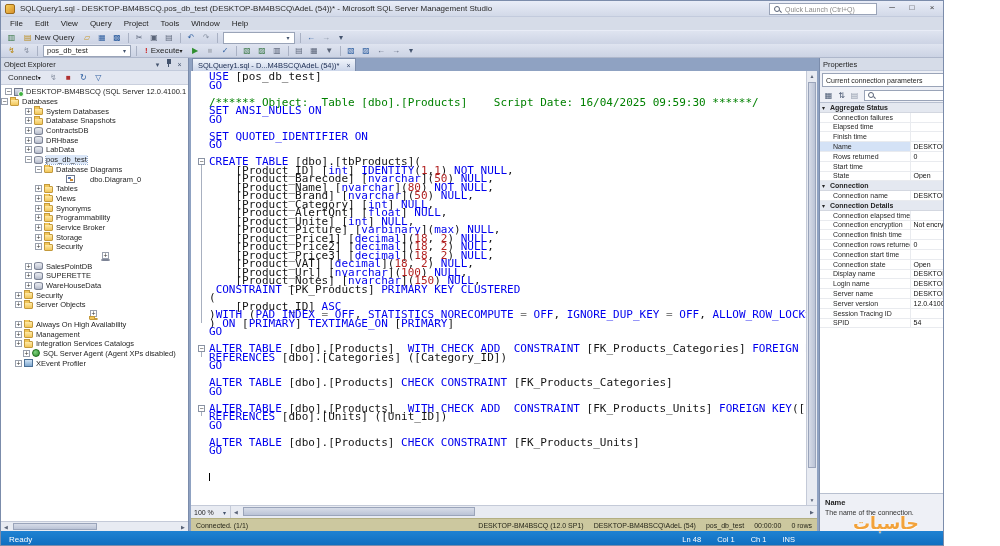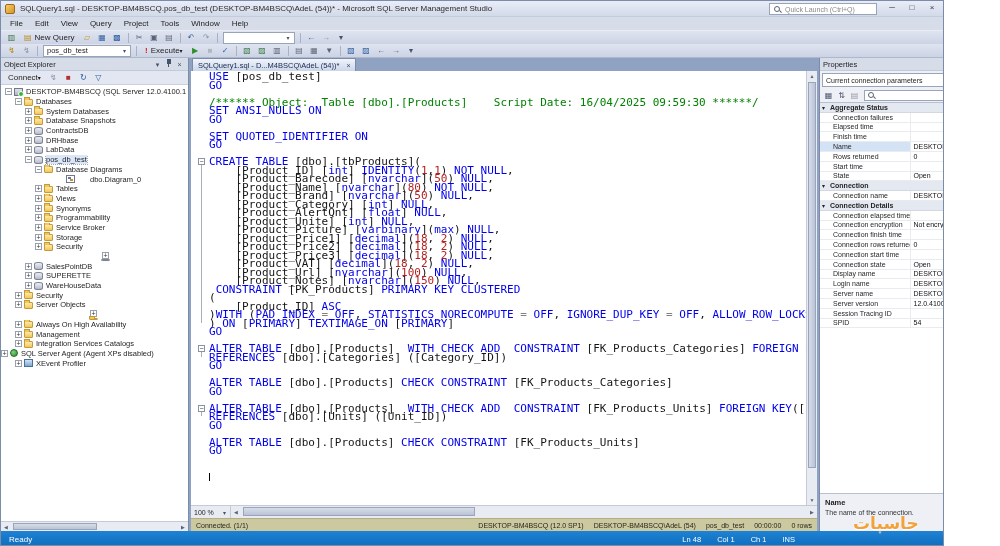--- a/index.html
+++ b/index.html
@@ -217,21 +217,21 @@
           <div class="tb-ico" style="color: rgb(176, 48, 48);">■</div>
           <div class="tb-ico" style="color: rgb(47, 95, 160);">↻</div>
           <div class="tb-ico" style="color: rgb(47, 95, 160);">▽</div>
         </div>
       <div class="oe-tree">
           <div class="tree-row" style="padding-left: 4px;">
             <span class="expander">−</span>
             <span class="ico ico-server"></span>
             <span class="tree-label">DESKTOP-BM4BSCQ (SQL Server 12.0.4100.1 - DESKTOP-BM4BSCQ\AdeL)</span>
           </div>
-          <div class="tree-row" style="padding-left: 14px;">
+          <div class="tree-row" style="padding-left: 0;">
             <span class="expander">−</span>
             <span class="ico ico-folder"></span>
             <span class="tree-label">Databases</span>
           </div>
           <div class="tree-row" style="padding-left: 24px;">
             <span class="expander">+</span>
             <span class="ico ico-folder"></span>
             <span class="tree-label">System Databases</span>
           </div>
           <div class="tree-row" style="padding-left: 24px;">
@@ -347,21 +347,21 @@
           <div class="tree-row" style="padding-left: 14px;">
             <span class="expander">+</span>
             <span class="ico ico-folder"></span>
             <span class="tree-label">Management</span>
           </div>
           <div class="tree-row" style="padding-left: 14px;">
             <span class="expander">+</span>
             <span class="ico ico-folder"></span>
             <span class="tree-label">Integration Services Catalogs</span>
           </div>
-          <div class="tree-row" style="padding-left: 0;">
+          <div class="tree-row" style="padding-left: 22px;">
             <span class="expander">+</span>
             <span class="ico ico-agent"></span>
             <span class="tree-label">SQL Server Agent (Agent XPs disabled)</span>
           </div>
           <div class="tree-row" style="padding-left: 14px;">
             <span class="expander">+</span>
             <span class="ico ico-profiler"></span>
             <span class="tree-label">XEvent Profiler</span>
           </div>
         </div>

